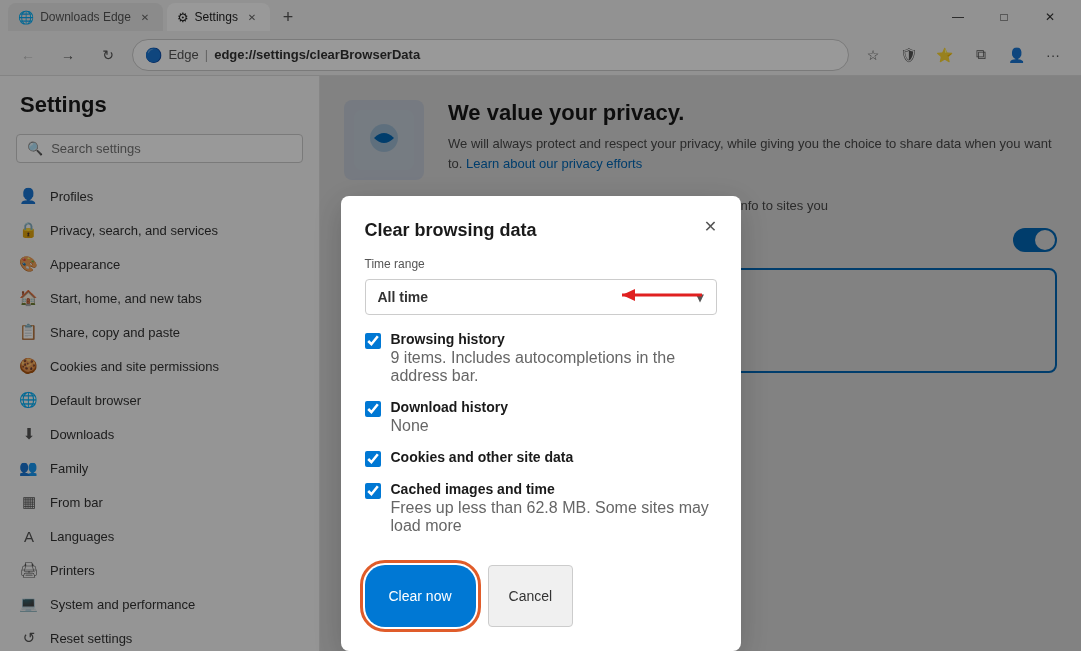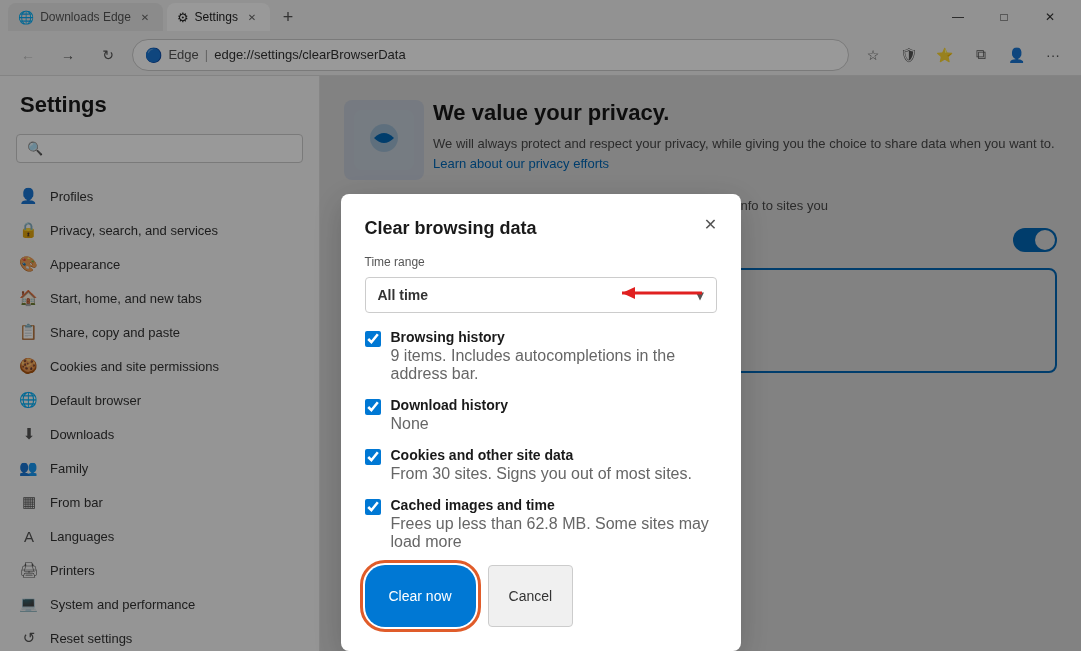--- a/index.html
+++ b/index.html
@@ -35,21 +35,21 @@
     .sidebar-title { font-size: 22px; font-weight: 600; color: #1a1a1a; padding: 0 20px 16px 20px; }
     .search-box { margin: 0 16px 16px 16px; display: flex; align-items: center; background: #fff; border: 1px solid #ccc; border-radius: 4px; padding: 6px 10px; gap: 8px; }
     .search-box input { border: none; outline: none; font-size: 13px; color: #333; background: transparent; flex: 1; }
     .search-icon { color: #666; font-size: 13px; }
     .sidebar-item { display: flex; align-items: center; padding: 8px 20px; gap: 12px; cursor: pointer; font-size: 13px; color: #333; }
     .sidebar-item .item-icon { width: 18px; height: 18px; display: flex; align-items: center; justify-content: center; color: #555; font-size: 15px; flex-shrink: 0; }
     .sidebar-item .item-label { font-size: 13px; }
 
     
     .content-area { flex: 1; background: #fff; overflow-y: auto; padding: 24px; position: relative; }
-    .privacy-header { display: flex; gap: 9px; margin-bottom: 16px; justify-content: center; }
+    .privacy-header { display: flex; gap: 24px; margin-bottom: 16px; justify-content: center; }
     .privacy-icon { width: 80px; height: 80px; background: #e8f0fe; border-radius: 8px; display: flex; align-items: center; justify-content: center; font-size: 40px; color: #0078d4; flex-shrink: 0; }
     .privacy-title { font-size: 22px; font-weight: 600; color: #1a1a1a; margin-bottom: 8px; }
     .privacy-desc { font-size: 13px; color: #555; line-height: 1.5; }
     .privacy-desc a { color: #0078d4; text-decoration: none; }
 
     .section-desc { font-size: 13px; color: #555; margin-bottom: 12px; line-height: 1.5; }
     .toggle-row { display: flex; align-items: center; justify-content: flex-end; margin-bottom: 16px; }
     .toggle { width: 44px; height: 24px; background: #0078d4; border-radius: 12px; position: relative; cursor: pointer; }
     .toggle::after { content: ''; position: absolute; right: 2px; top: 2px; width: 20px; height: 20px; background: #fff; border-radius: 50%; }
 
@@ -108,38 +108,39 @@
   </div>
 
   <div class="address-bar">
     <button class="nav-btn disabled">←</button>
     <button class="nav-btn">→</button>
     <button class="nav-btn">↻</button>
     <div class="address-input">
       <span class="address-icon">🔵</span>
       <span style="color:#555; font-size:13px;">Edge</span>
       <span style="color:#aaa; font-size:13px;">|</span>
-      <span style="font-size:13px; color:#333;">edge://settings/clearBrowserData</span>
+      <span style="font-size:13px; color:#333;font-weight:bold;">edge://settings/clearBrowserData</span>
     </div>
     <div class="address-bar-actions">
       <button class="addr-action-btn">☆</button>
       <button class="addr-action-btn">🛡</button>
       <button class="addr-action-btn">⭐</button>
       <button class="addr-action-btn">⧉</button>
       <button class="addr-action-btn">👤</button>
       <button class="addr-action-btn">···</button>
     </div>
   </div>
 
   <div class="main-area">
 
     <div class="sidebar">
       <div class="sidebar-title">Settings</div>
       <div class="search-box">
         <span class="search-icon">🔍</span>
+        <input type="text" placeholder="Search settings" style="">
       </div>
 
       <div class="sidebar-item">
         <span class="item-icon">👤</span>
         <span class="item-label">Profiles</span>
       </div>
       <div class="sidebar-item">
         <span class="item-icon">🔒</span>
         <span class="item-label">Privacy, search, and services</span>
       </div>
@@ -258,21 +259,20 @@
         <input type="checkbox" checked="" style="">
         <div>
           <div class="checkbox-label">Download history</div>
           <div class="checkbox-desc">None</div>
         </div>
       </div>
       <div class="checkbox-item">
         <input type="checkbox" checked="" style="">
         <div>
           <div class="checkbox-label">Cookies and other site data</div>
-          <div class="checkbox-desc">From 30 sites. Signs you out of most sites.</div>
         </div>
       </div>
       <div class="checkbox-item">
         <input type="checkbox" checked="" style="">
         <div>
           <div class="checkbox-label">Cached images and time</div>
           <div class="checkbox-desc">Frees up less than 62.8 MB. Some sites may load more</div>
         </div>
       </div>
     </div>

